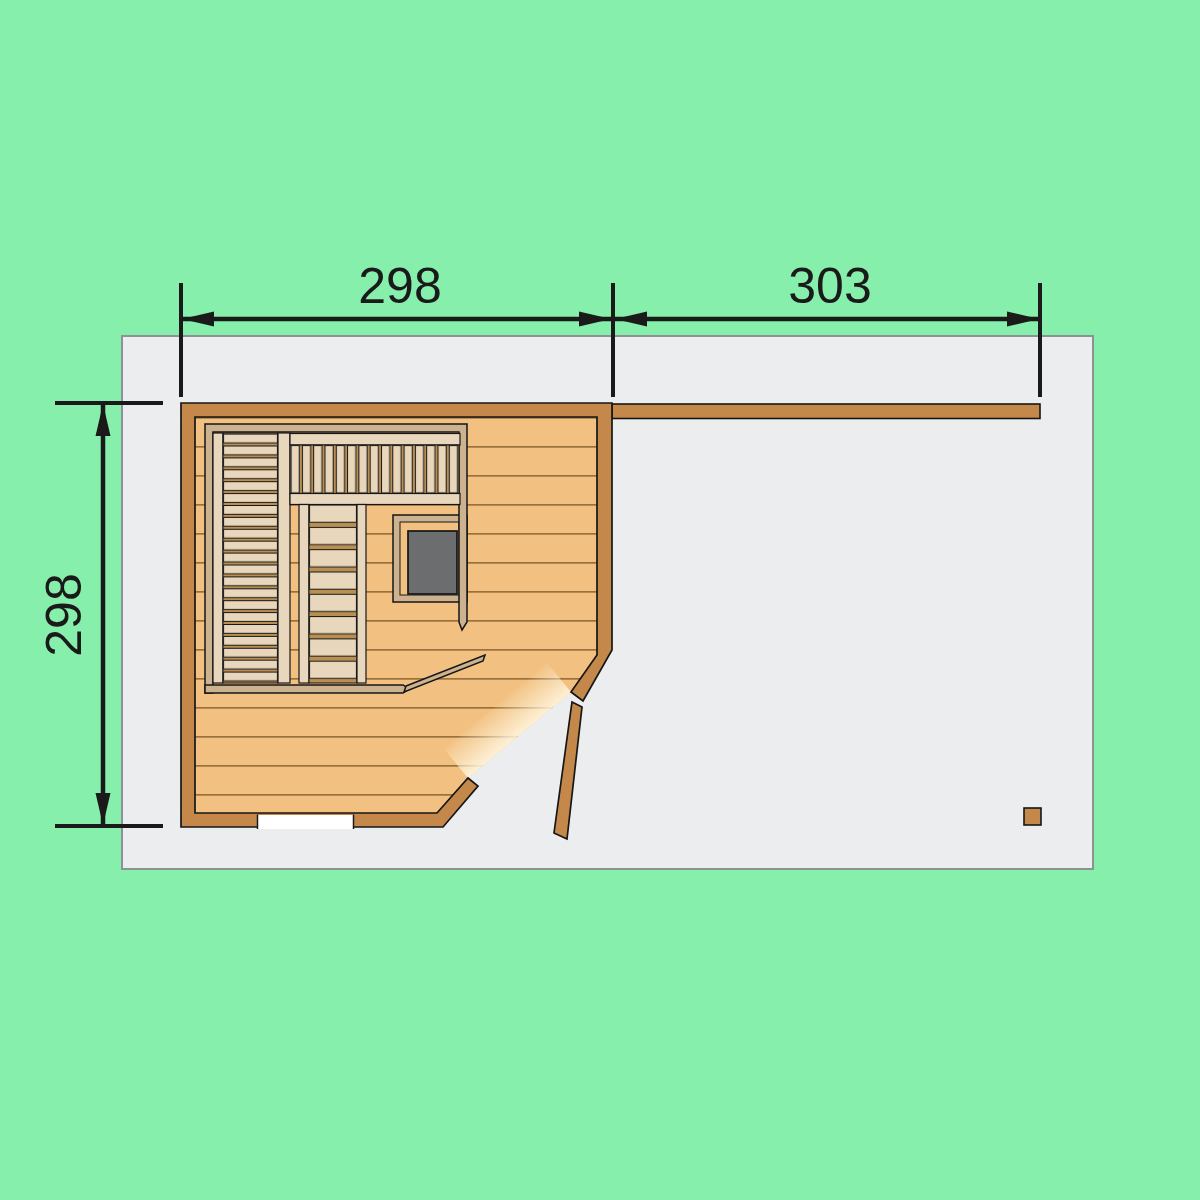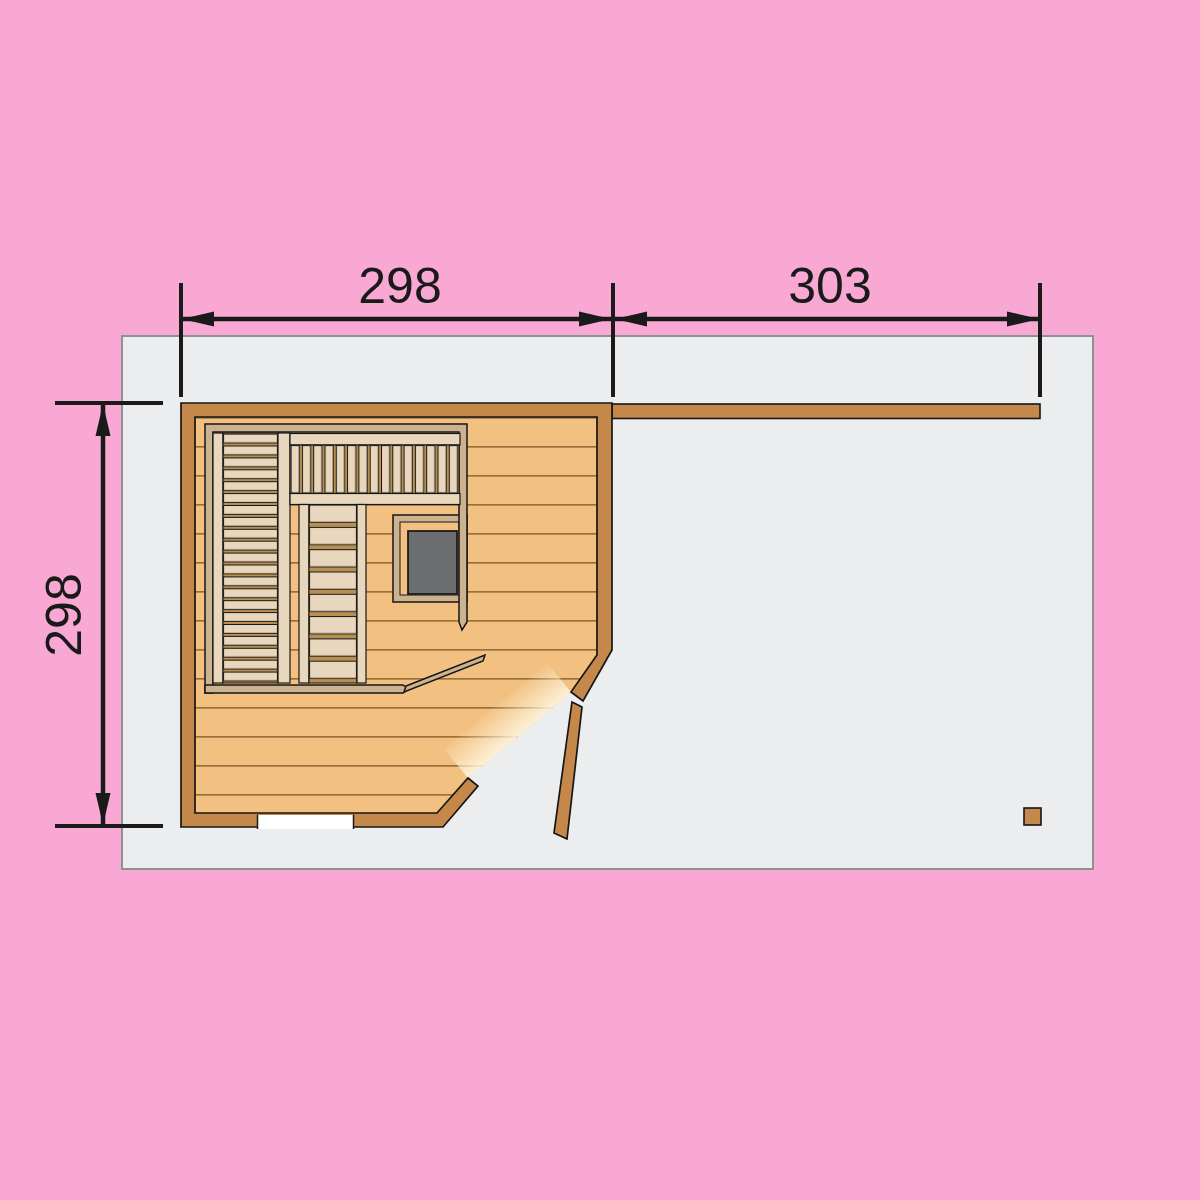--- a/index.html
+++ b/index.html
@@ -10,21 +10,21 @@
     --c-bench_gap:#b98e51;
     --c-frame_wood:#cdb290;
     --c-stove_gray:#6c6d6f;
     --c-outline:#161616;
     --c-dim_line:#1a1a1a;
     --c-deck_fill:#ebedee;
     --c-deck_border:#8f9295;
     --c-window_white:#ffffff;
   }
   html,body{margin:0;padding:0;background:#ffffff;}
-  .canvas{width:1200px;height:1200px;position:relative;background:#f9a8d4;overflow:hidden;}
+  .canvas{width:1200px;height:1200px;position:relative;background:#86efac;overflow:hidden;}
   svg{display:block;}
   .deck{fill:var(--c-deck_fill);stroke:var(--c-deck_border);stroke-width:2;}
   .dim{stroke:var(--c-dim_line);fill:none;}
   .dim-line{stroke-width:4.5;}
   .dim-tick{stroke-width:4;}
   .dim-arrow{fill:var(--c-dim_line);stroke:none;}
   .dim-text{font-family:"Liberation Sans","DejaVu Sans",sans-serif;font-size:50px;fill:var(--c-dim_line);text-anchor:middle;}
   .wall{fill:var(--c-wall_wood);stroke:var(--c-outline);stroke-width:1.7;stroke-linejoin:miter;}
   .floor{fill:var(--c-floor_wood);}
   .plank-line{fill:var(--c-plank_line);opacity:.85;}

